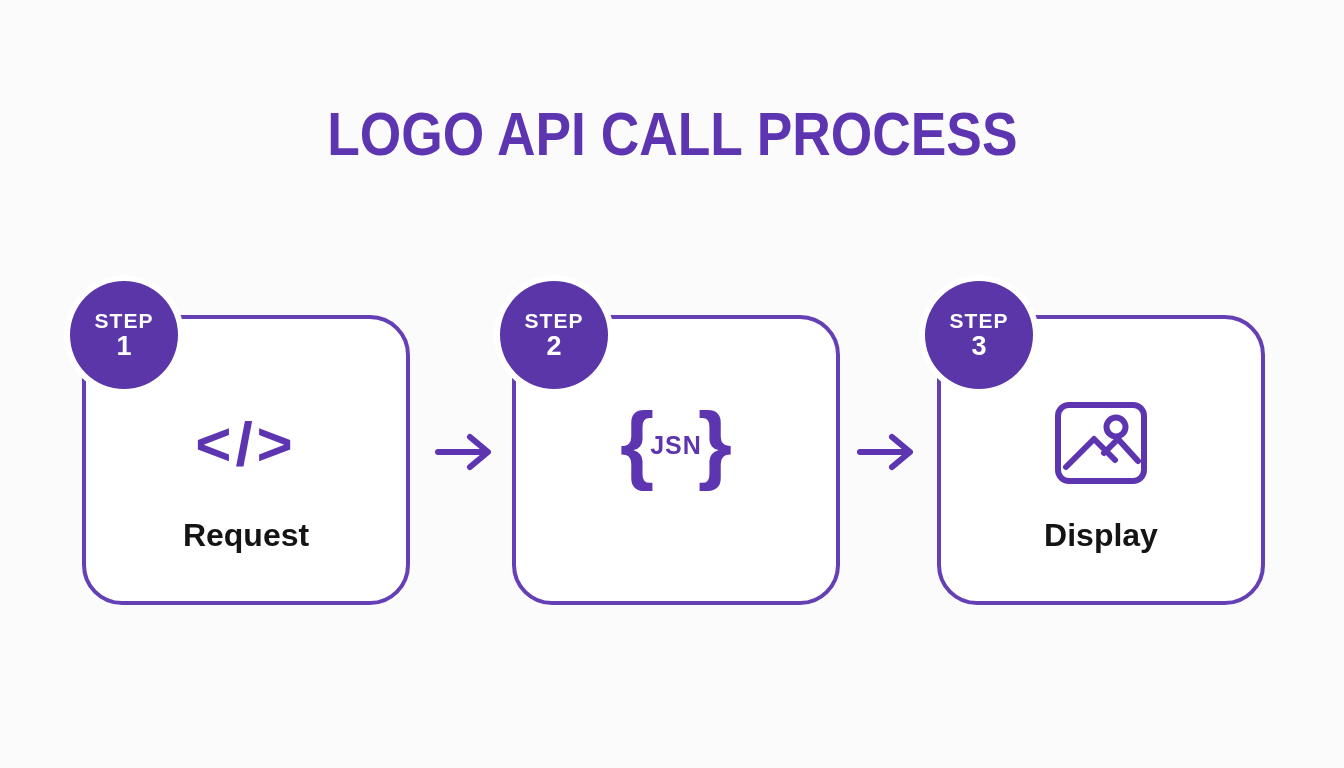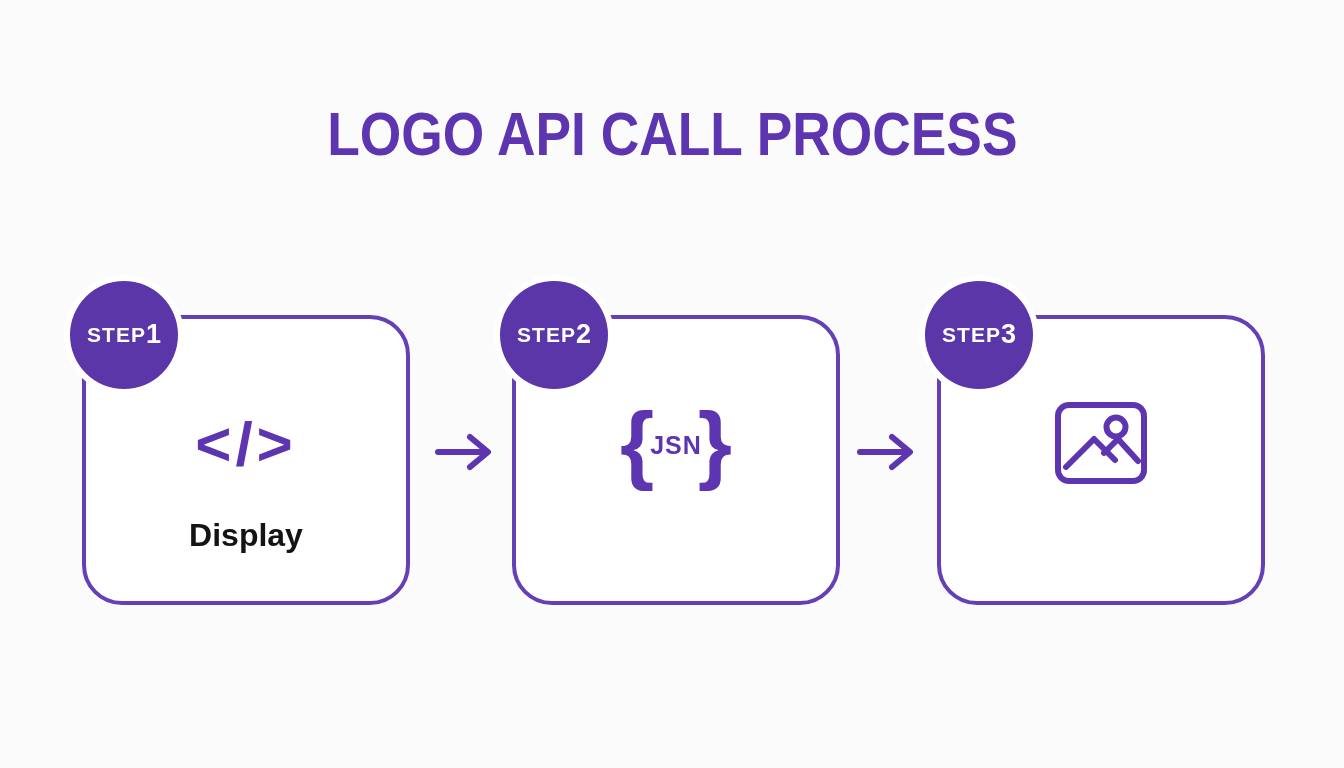--- a/index.html
+++ b/index.html
@@ -45,21 +45,21 @@
   .badge{
     position:absolute;
     left:-16px;
     top:-38px;
     width:108px;
     height:108px;
     border-radius:50%;
     background:var(--circle);
     box-shadow:0 0 0 6px #ffffff;
     display:flex;
-    flex-direction:row;
+    flex-direction:column;
     align-items:center;
     justify-content:center;
     color:var(--badge-text);
     line-height:1.1;
   }
   .badge .badge-step{font-size:21px;font-weight:700;letter-spacing:1px;}
   .badge .badge-num{font-size:27px;font-weight:700;}
   .icon-wrap{
     position:absolute;
     top:58px;left:0;right:0;height:132px;
@@ -111,21 +111,21 @@
   </div>
 
   <div class="card c1">
     <div class="badge">
       <span class="badge-step">STEP</span>
       <span class="badge-num">1</span>
     </div>
     <div class="icon-wrap">
       <span class="code-glyph">&lt;/&gt;</span>
     </div>
-    <div class="step-label">Display</div>
+    <div class="step-label">Request</div>
   </div>
 
   <div class="arrow a1">
     <svg viewBox="0 0 64 44">
       <line x1="4" y1="22" x2="52" y2="22"></line>
       <polyline points="36,7 54,22 36,37"></polyline>
     </svg>
   </div>
 
   <div class="card c2">
@@ -155,15 +155,16 @@
       <span class="badge-num">3</span>
     </div>
     <div class="icon-wrap">
       <svg class="img-icon" width="94" height="84" viewBox="0 0 94 84">
         <rect class="stroke" x="4" y="4" width="86" height="76" rx="11"></rect>
         <circle class="stroke" cx="62" cy="26" r="9.5"></circle>
         <path class="stroke" d="M12 66 L40 38 L61 59"></path>
         <path class="stroke" d="M50 52 L64 38 L84 60"></path>
       </svg>
     </div>
+    <div class="step-label">Display</div>
   </div>
 
 </div>
 
 </body></html>

